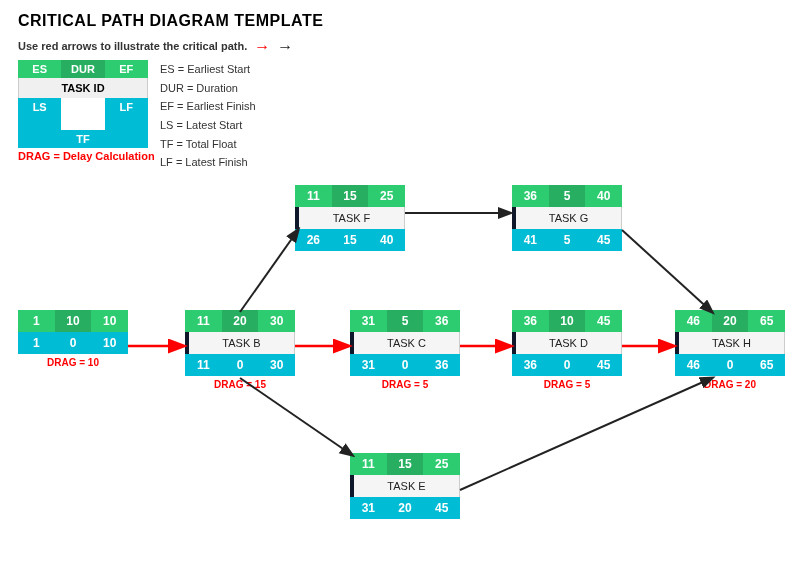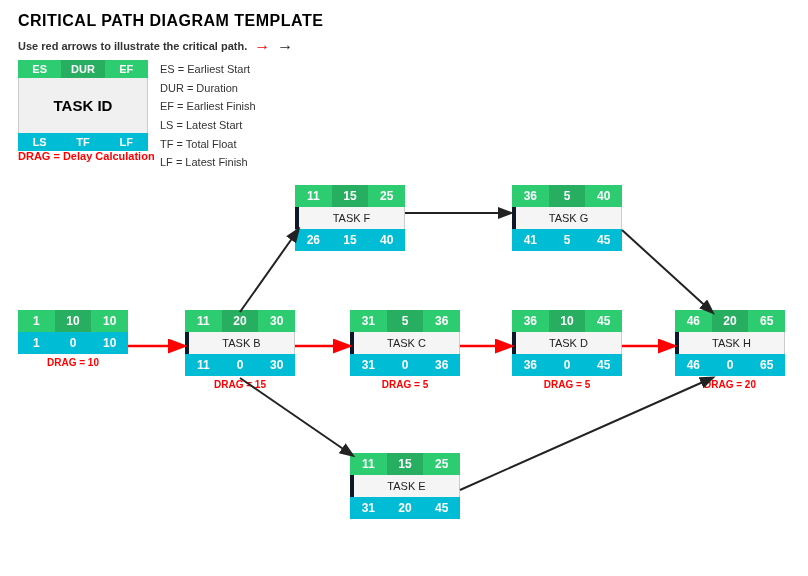--- a/index.html
+++ b/index.html
@@ -56,33 +56,33 @@
       padding: 3px 2px;
       color: #fff;
     }
     .legend-cell.es { background: #2ecc71; }
     .legend-cell.dur { background: #27ae60; }
     .legend-cell.ef { background: #2ecc71; }
 
     .legend-mid {
       background: #f0f0f0;
       text-align: center;
-      font-size: 15px;
-      font-weight: bold;
-      padding: 19px 2px;
+      font-size: 11px;
+      font-weight: bold;
+      padding: 4px 2px;
       border: 1px solid #ccc;
       border-top: none;
       border-bottom: none;
     }
 
     .legend-bottom {
       display: flex;
     }
     .legend-cell.ls { background: #00bcd4; }
-    .legend-cell.tf { background: #00bcd4; }
+    .legend-cell.tf { background: #00bcd4; margin-top: 32px; }
     .legend-cell.lf { background: #00bcd4; }
 
     .legend-labels {
       position: absolute;
       top: 60px;
       left: 160px;
       font-size: 11px;
       color: #333;
       line-height: 1.7;
     }

